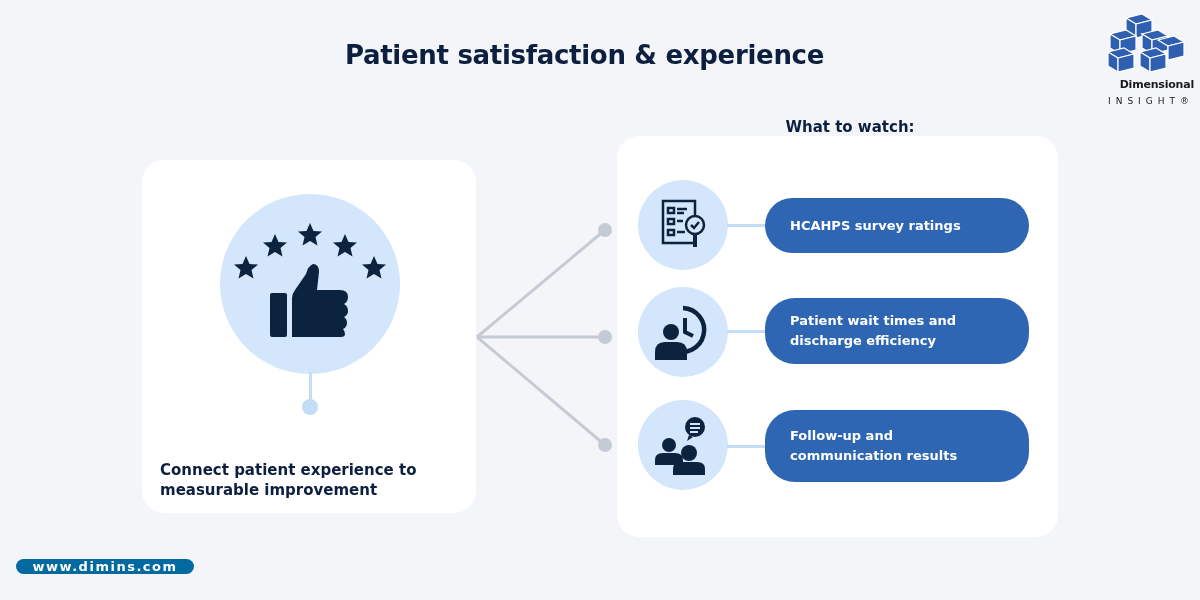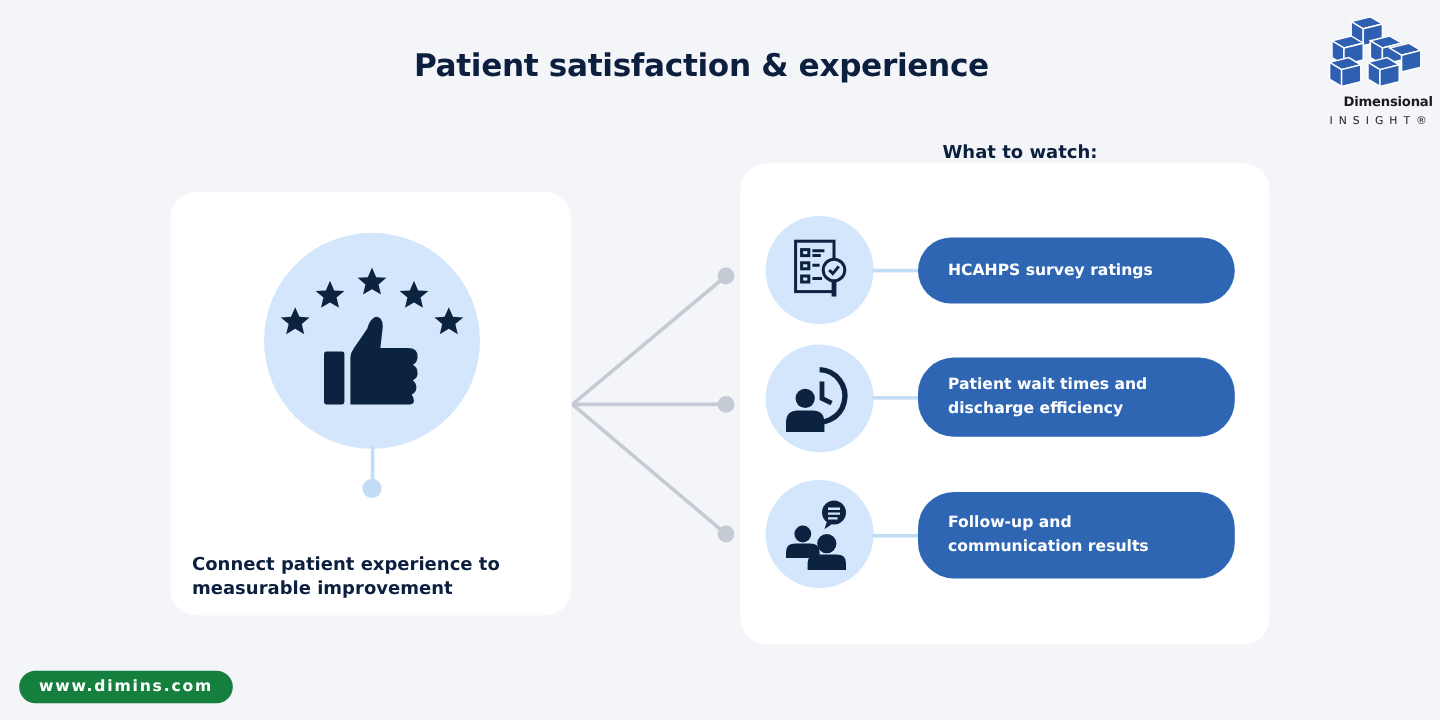--- a/index.html
+++ b/index.html
@@ -51,22 +51,22 @@
       position: absolute; width: 90px; height: 90px; border-radius: 50%; background: #d3e6fc;
       display: flex; align-items: center; justify-content: center;
     }
     .h-link { position: absolute; height: 3px; background: #c4ddf7; width: 40px; }
     .pill {
       position: absolute; left: 765px; width: 264px; background: #2f66b3; border-radius: 30px;
       color: #ffffff; font-size: 13px; font-weight: bold; line-height: 20px;
       padding-left: 25px; display: flex; align-items: center;
     }
     .url-badge {
-      position: absolute; left: 16px; top: 559px; width: 178px; height: 27px;
-      background: #15803d; border-radius: 14px; color: #ffffff;
+      position: absolute; left: 16px; top: 559px; width: 178px; height: 15px;
+      background: #0369a1; border-radius: 14px; color: #ffffff;
       font-size: 13px; font-weight: bold; letter-spacing: 1.5px;
       display: flex; align-items: center; justify-content: center;
     }
   </style>
 </head>
 <body>
 
 <div class="title">Patient satisfaction &amp; experience</div>
 
 <div class="logo">

